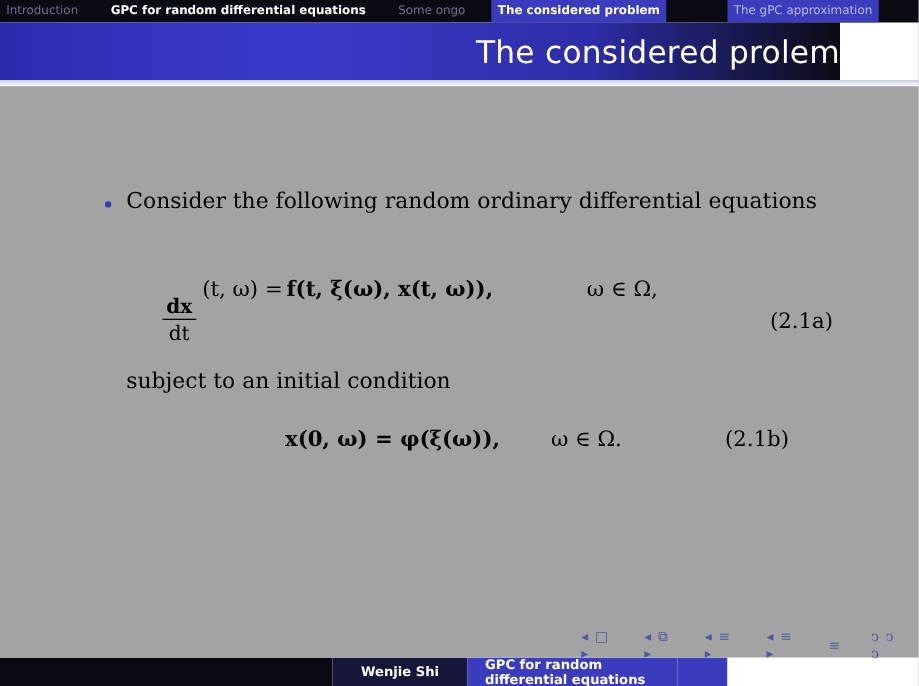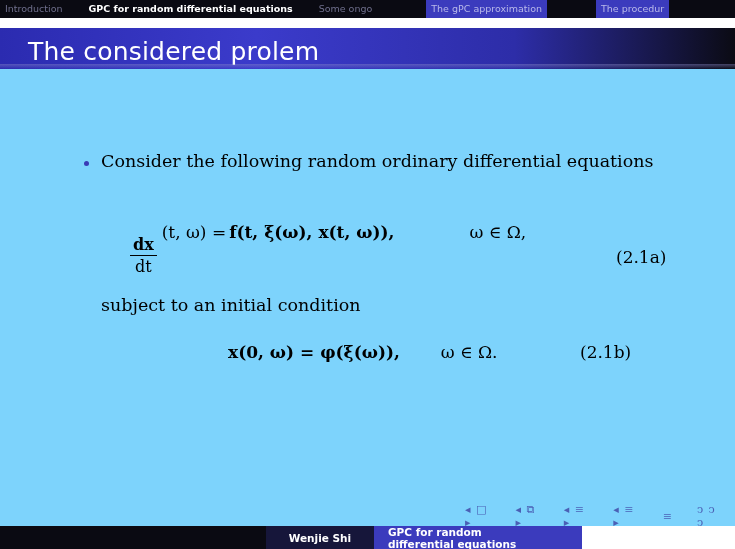--- a/index.html
+++ b/index.html
@@ -50,26 +50,27 @@
   .topbar .navseg.sub {
     background: #3b3bbd;
     color: #b9b9ea;
     font-weight: normal;
     margin-left: 33px;
   }
 
   
   .titleband {
     position: absolute;
-    top: 28px; left: 0;
-    width: 735px;
+    top: 18px; left: 0;
+    width: 672px;
     height: 46px;
     background: linear-gradient(to right, #2b2bb0 0%, #3b3bcb 35%, #2d2da8 70%, #0b0b14 100%);
     display: flex;
     align-items: center;
+    justify-content: flex-end;
   }
   .titleband .title {
     color: #ffffff;
     font-size: 25px;
     padding-left: 28px;
     font-family: "DejaVu Sans", sans-serif;
     letter-spacing: 0.2px;
   }
   .titleband-shadow {
     position: absolute;
@@ -78,21 +79,21 @@
     height: 5px;
     background: linear-gradient(to bottom, rgba(140,140,200,0.45), rgba(255,255,255,0));
   }
 
   
   .slide {
     position: absolute;
     top: 69px; left: 0;
     width: 735px;
     height: 457px;
-    background: #7dd3fc;
+    background: #a3a3a3;
     font-family: "DejaVu Serif", serif;
     color: #000000;
   }
 
   .bullet-row {
     position: absolute;
     top: 82px;
     left: 84px;
     right: 40px;
     display: flex;
@@ -233,20 +234,21 @@
   }
   .bf { font-weight: bold; }
 </style>
 </head>
 <body>
 
 <div class="topbar">
   <div class="navseg dim">Introduction</div>
   <div class="navseg strong">GPC for random differential equations</div>
   <div class="navseg dim">Some ongo</div>
+  <div class="navseg active-seg">The considered problem</div>
   <div class="navseg sub">The gPC approximation</div>
   <div class="navseg sub">The procedur</div>
 </div>
 
 <div class="titleband">
   <div class="title">The considered prolem</div>
 </div>
 <div class="titleband-shadow"></div>
 
 <div class="slide">

